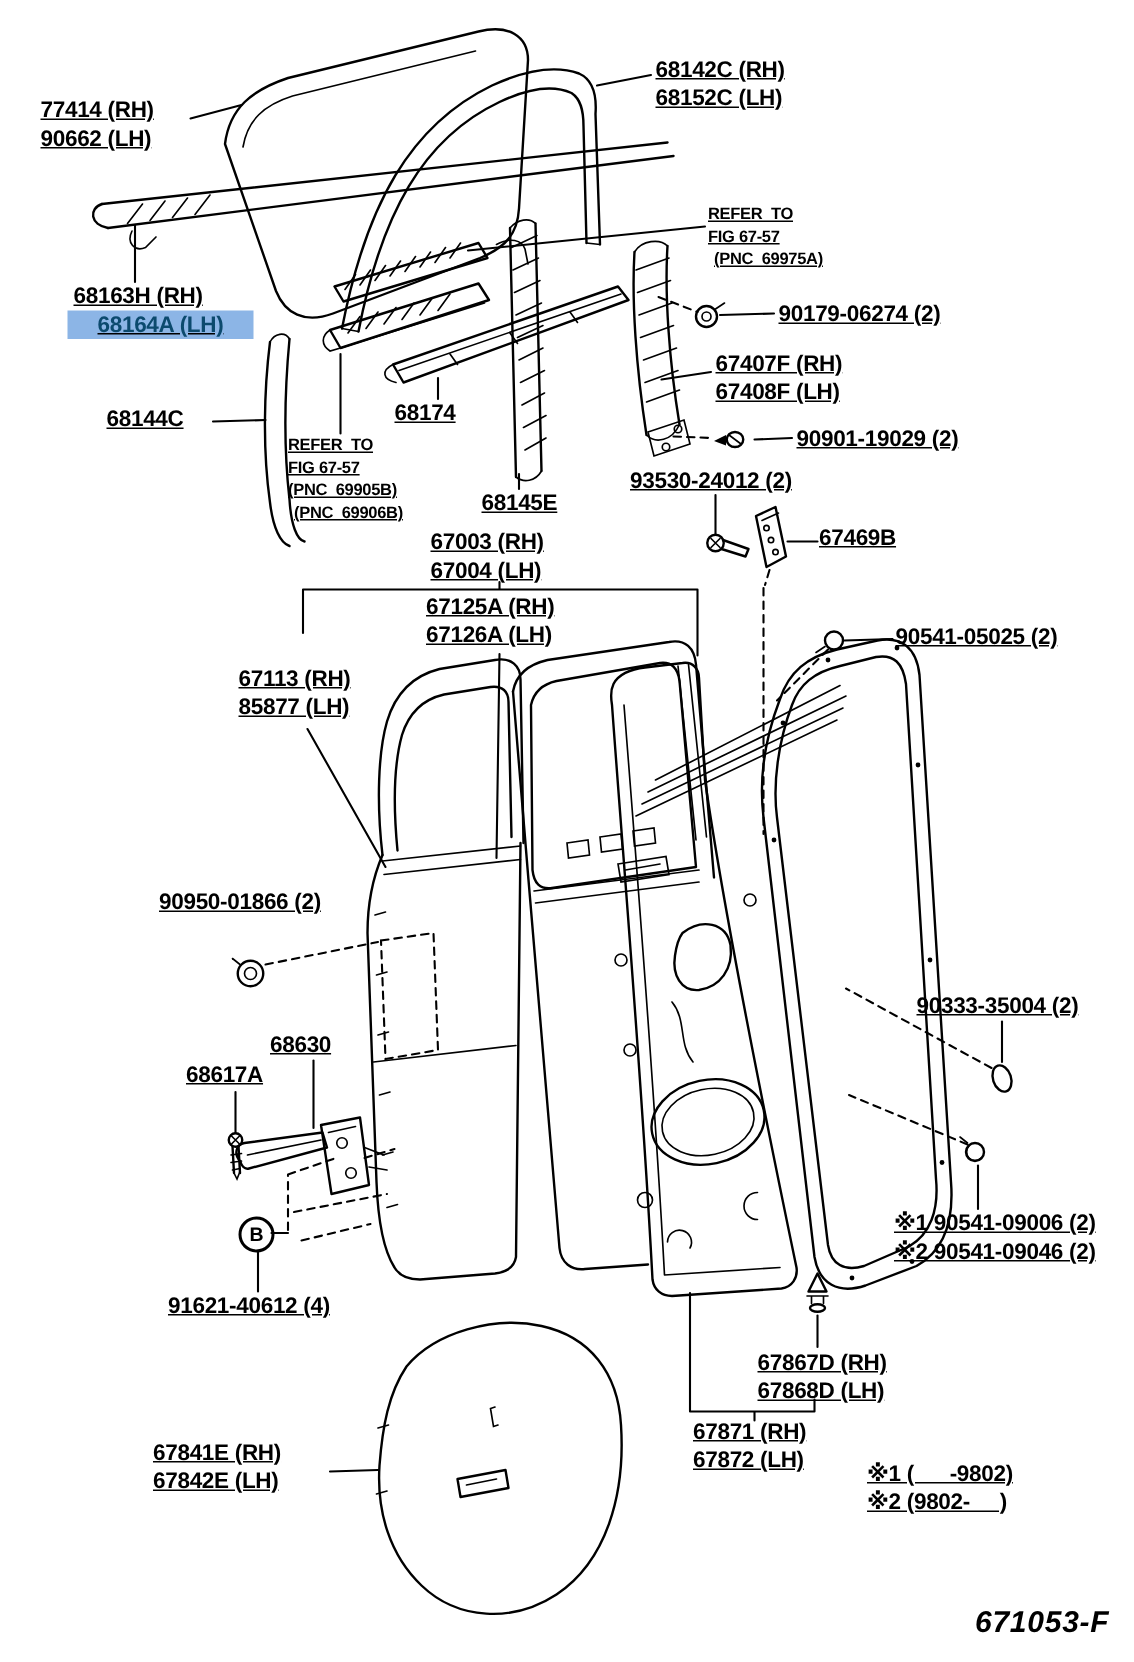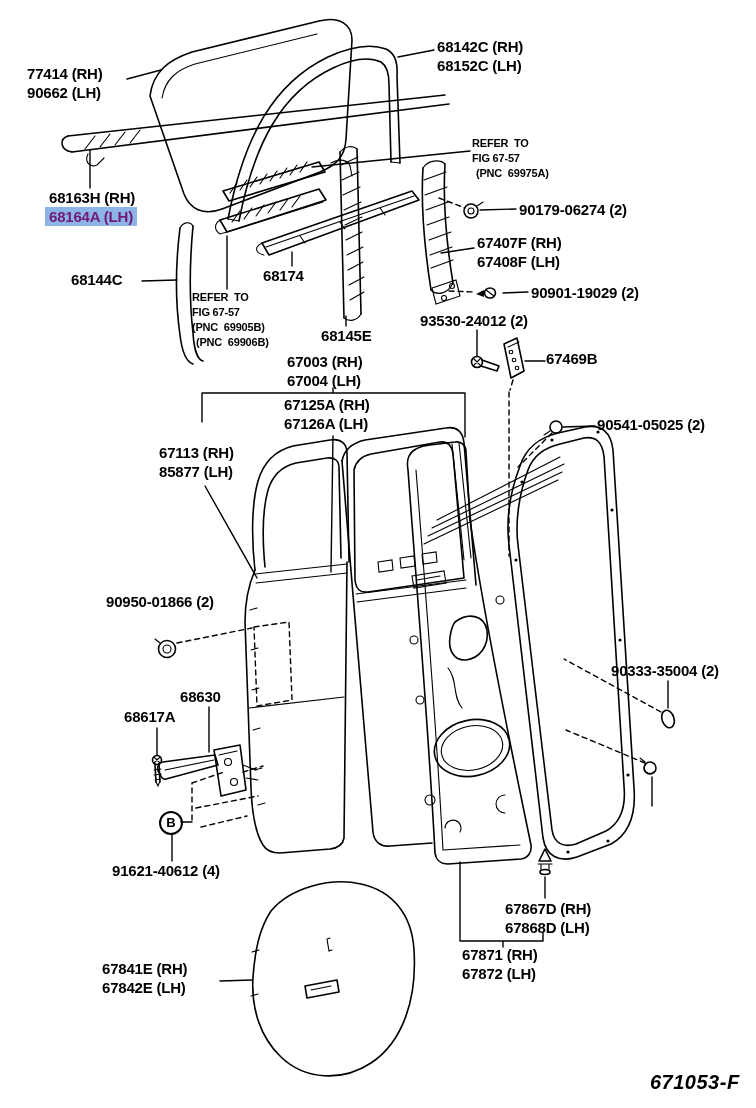--- a/index.html
+++ b/index.html
@@ -1,22 +1,22 @@
 <!DOCTYPE html>
 <html><head>
 <meta charset="utf-8">
 <style>
   html,body{margin:0;padding:0;background:#fff;}
   #stage{position:relative;width:756px;height:1108px;background:#fff;overflow:hidden;
          font-family:"Liberation Sans","DejaVu Sans",sans-serif;color:#000;}
   #art{position:absolute;left:0;top:0;}
-  .part-label{position:absolute;font-weight:bold;font-size:15px;line-height:19px;letter-spacing:-0.2px;}
+  .part-label{position:absolute;font-weight:bold;font-size:15px;line-height:19px;letter-spacing:-0.2px;text-decoration:underline;}
   .part-label .pl{white-space:pre;}
   .small{font-size:11px;line-height:15px;}
-  .hl{background:#8CB5E6;color:#701a75;padding:0 4px;margin-left:-4px;}
+  .hl{background:#8CB5E6;color:#0c4a6e;padding:0 20px;margin-left:-4px;}
   .marker-b{position:absolute;width:20px;height:20px;border:2px solid #000;border-radius:50%;
             text-align:center;line-height:20px;font-weight:bold;font-size:13px;}
   .fig-code{position:absolute;font-weight:bold;font-size:20px;letter-spacing:0.5px;font-style:italic;}
   svg *{vector-effect:non-scaling-stroke;}
   .ln{stroke:#000;stroke-width:1.6;fill:none;stroke-linecap:round;stroke-linejoin:round;}
   .thin{stroke:#000;stroke-width:1.1;fill:none;stroke-linecap:round;}
   .lead{stroke:#000;stroke-width:1.4;fill:none;stroke-linecap:round;}
   .dash{stroke:#000;stroke-width:1.4;fill:none;stroke-dasharray:5 4;stroke-linecap:round;}
   .dot{fill:#000;stroke:none;}
 </style>
@@ -336,31 +336,39 @@
 </div>
 
 <div class="part-label" style="left:112px;top:861px">
   <div class="pl">91621-40612 (4)</div>
 </div>
 
 <div class="part-label" style="left:611px;top:661px">
   <div class="pl">90333-35004 (2)</div>
 </div>
 
+<div class="part-label" style="left:596px;top:806px">
+  <div class="pl">※1 90541-09006 (2)</div>
+  <div class="pl">※2 90541-09046 (2)</div>
+</div>
 
 <div class="part-label" style="left:505px;top:899px">
   <div class="pl">67867D (RH)</div>
   <div class="pl">67868D (LH)</div>
 </div>
 
 <div class="part-label" style="left:462px;top:945px">
   <div class="pl">67871 (RH)</div>
   <div class="pl">67872 (LH)</div>
 </div>
 
+<div class="part-label" style="left:578px;top:973px">
+  <div class="pl">※1 (      -9802)</div>
+  <div class="pl">※2 (9802-     )</div>
+</div>
 
 <div class="part-label" style="left:102px;top:959px">
   <div class="pl">67841E (RH)</div>
   <div class="pl">67842E (LH)</div>
 </div>
 
 <div class="marker-b" style="left:159px;top:811px">B</div>
 
 <div class="fig-code" style="left:650px;top:1071px">671053-F</div>
 

